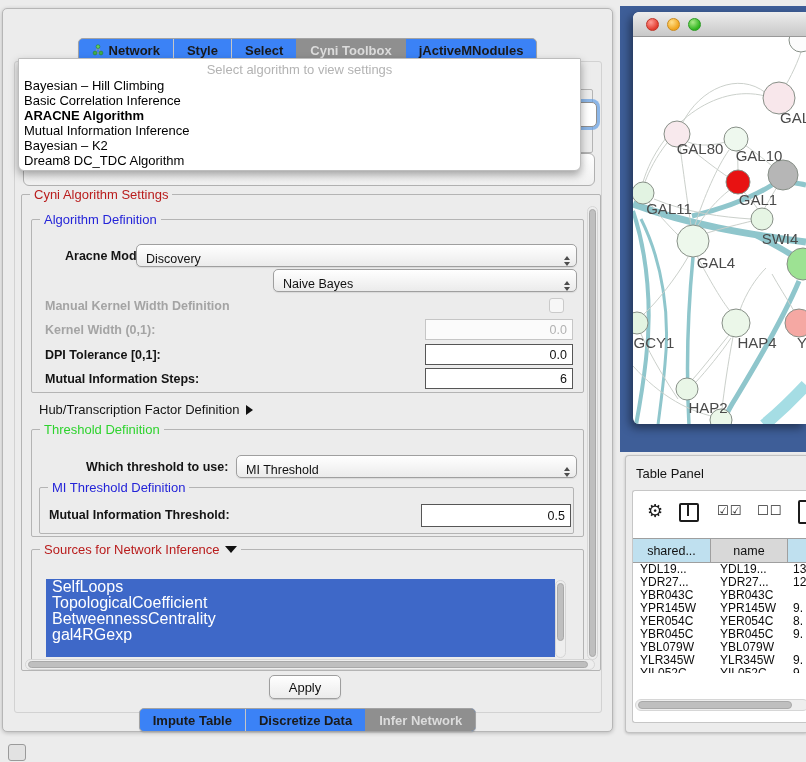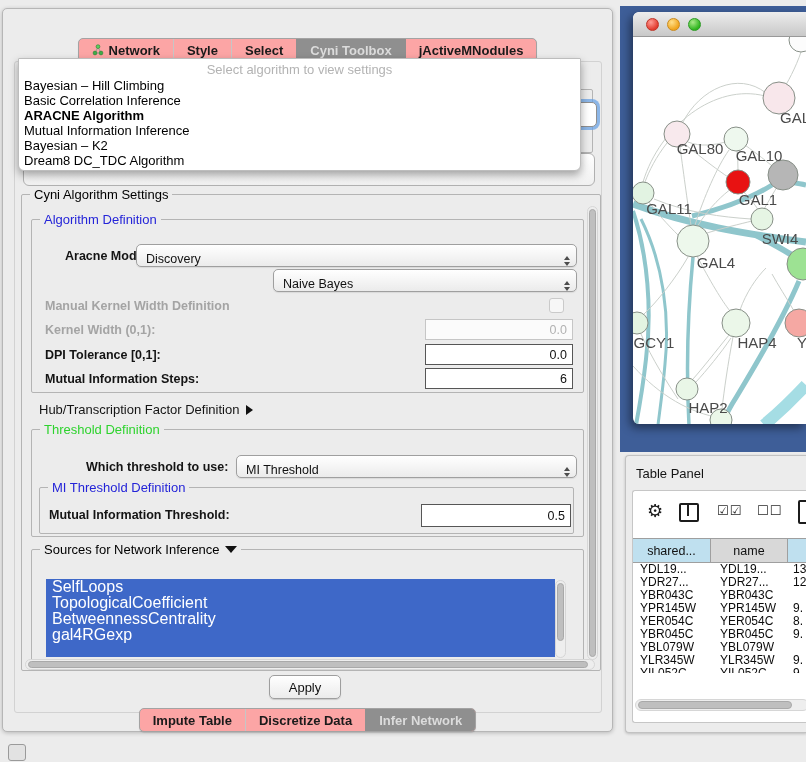--- a/index.html
+++ b/index.html
@@ -10,21 +10,21 @@
       border:1px solid #b6b6b6;border-radius:5px;box-shadow:0 1px 4px rgba(0,0,0,.22);}
   .cp-titlebar{height:25px;border-bottom:1px solid #ababab;background:linear-gradient(#f4f4f4,#dedede);
       border-radius:5px 5px 0 0;display:flex;align-items:center;padding:0 12px;}
   .cp-title{font-size:13px;color:#141414;}
   .cp-controls{margin-left:auto;display:flex;align-items:center;gap:9px;}
   .float-box{width:9px;height:9px;border:1.5px solid #333;border-radius:1px;display:inline-block;}
   .close-x{font-size:13px;font-weight:bold;color:#1a1a1a;line-height:1;}
   
   .seg-wrap{position:absolute;display:flex;justify-content:center;left:0;right:0;}
   .seg-ctl{display:inline-flex;border:1px solid #a3a3a3;border-radius:5px;overflow:hidden;
-      background:#fca5a5;height:22px;box-shadow:0 1px 1px rgba(0,0,0,.12);}
+      background:#3b82f6;height:22px;box-shadow:0 1px 1px rgba(0,0,0,.12);}
   .seg{display:flex;align-items:center;gap:5px;padding:0 13px;font-size:13px;font-weight:700;
       color:#1a1a1a;border-left:1px solid #c6c6c6;white-space:nowrap;}
   .seg:first-child{border-left:none;}
   .seg.selected{background:#8f8f8f;color:#dcdcdc;border-left-color:#8f8f8f;}
   .seg.selected + .seg{border-left-color:#8f8f8f;}
   
   .content-panel{position:absolute;left:11px;top:52px;width:586px;height:650px;
       border:1px solid #d2d2d2;border-radius:3px;}
   
   .frag-fieldset{position:absolute;left:22px;top:80px;width:566px;height:62px;
@@ -35,21 +35,21 @@
       border-radius:6px;background:linear-gradient(#fff,#f0f0f0);z-index:1;}
   
   .popup{position:absolute;left:15px;top:49px;width:561px;height:111px;background:#fff;
       border:1px solid #bdbdbd;border-radius:1px 1px 6px 6px;box-shadow:0 4px 9px rgba(0,0,0,.35);z-index:10;}
   .popup-header{text-align:center;color:#b3b3b3;font-size:13px;padding-top:3px;height:16px;}
   .dd-item{font-size:13px;color:#000;line-height:15px;padding-left:5px;white-space:nowrap;}
   .dd-item.bold{font-weight:700;}
   
   .fieldset{position:absolute;border:1px solid #b4b4b4;border-radius:2px;}
   .legend{position:absolute;top:-8px;left:8px;background:#ececec;padding:0 4px;font-size:13px;
-      color:#000000;white-space:nowrap;display:flex;align-items:center;gap:5px;}
+      color:#b91c1c;white-space:nowrap;display:flex;align-items:center;gap:5px;}
   .legend.blue{color:#2424d8;}
   .legend.green{color:#2ed32e;}
   .flabel{position:absolute;font-size:12.5px;font-weight:700;color:#141414;white-space:nowrap;}
   .flabel.disabled{color:#a4a4a4;}
   .plain-label{position:absolute;font-size:13px;color:#141414;display:flex;align-items:center;gap:7px;}
   
   .combo{position:absolute;height:21px;border:1px solid #9f9f9f;border-radius:5px;
       background:linear-gradient(#ffffff,#ebebeb);display:flex;align-items:flex-end;
       font-size:12.5px;color:#111;padding-left:9px;box-shadow:0 1px 1px rgba(0,0,0,.08);}
   .combo .stepper{margin-left:auto;margin-right:6px;display:flex;flex-direction:column;gap:2px;align-items:center;}

